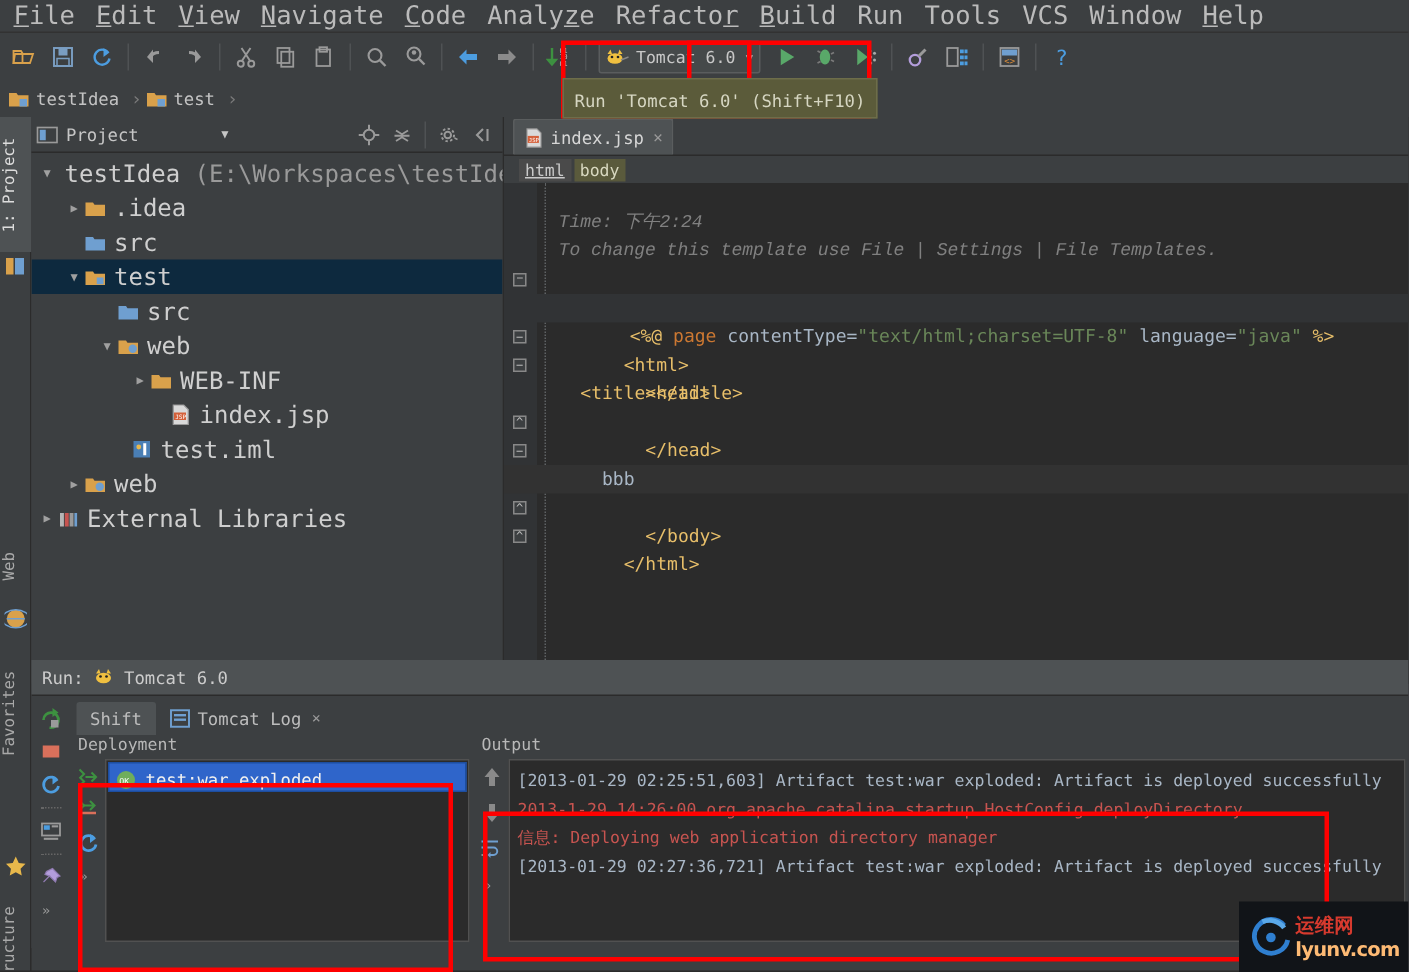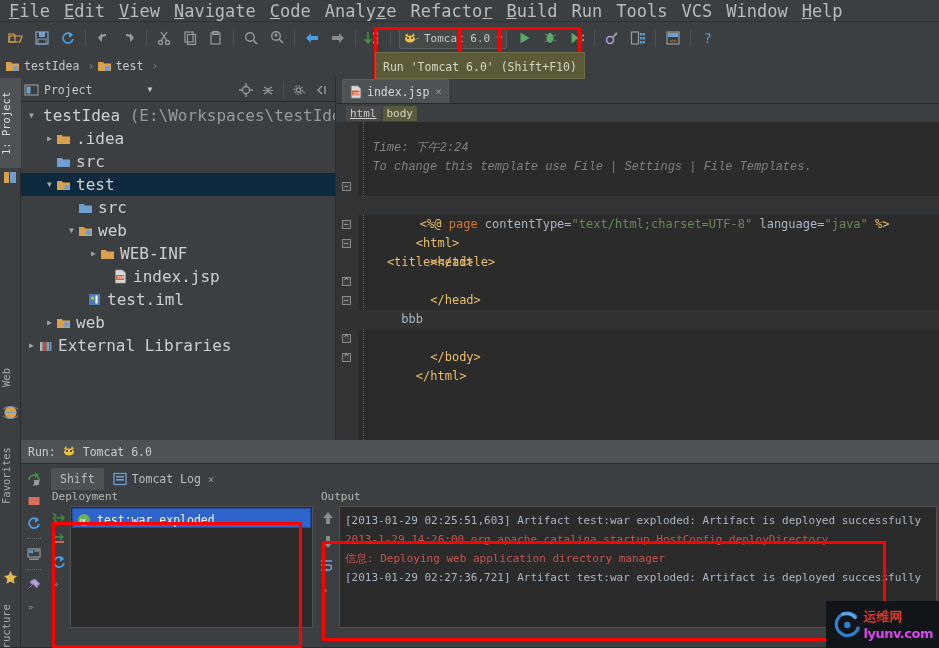--- a/index.html
+++ b/index.html
@@ -247,21 +247,21 @@
   }
   .tooltip-txt {
     font-size: 11.5px; color: #d6d6c2;
     font-family: "DejaVu Sans Mono", monospace; white-space: nowrap;
   }
   .watermark {
     position: absolute; z-index: 65; background: #111418;
     display: flex; align-items: center; padding: 3px 6px;
   }
   .wm-txt {
-    font-size: 13px; font-weight: bold; color: #d946ef;
+    font-size: 13px; font-weight: bold; color: #fdba74;
     font-family: "DejaVu Sans", sans-serif; letter-spacing: -0.5px;
   }
   .wm-cn {
     font-size: 13px; font-weight: bold; color: #d73a2e;
     font-family: "DejaVu Sans", sans-serif;
   }
   .statusline {
     position: absolute; left: 0; bottom: 0; width: 939px; height: 1px;
     background: #2b2b2b;
   }

